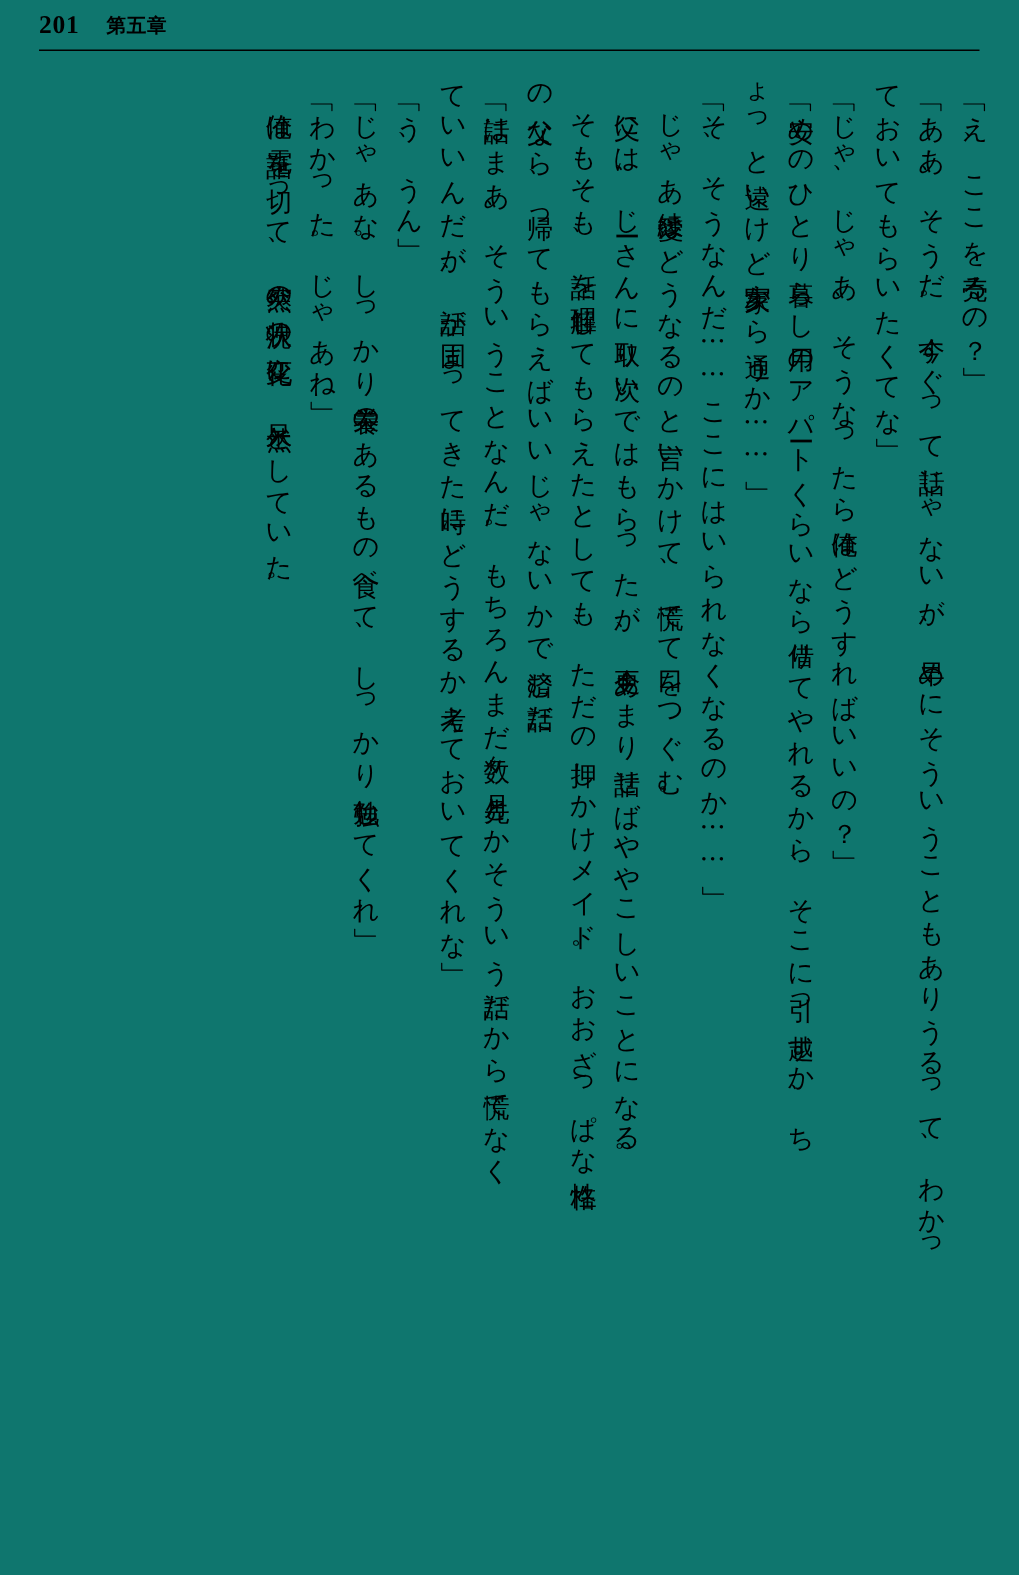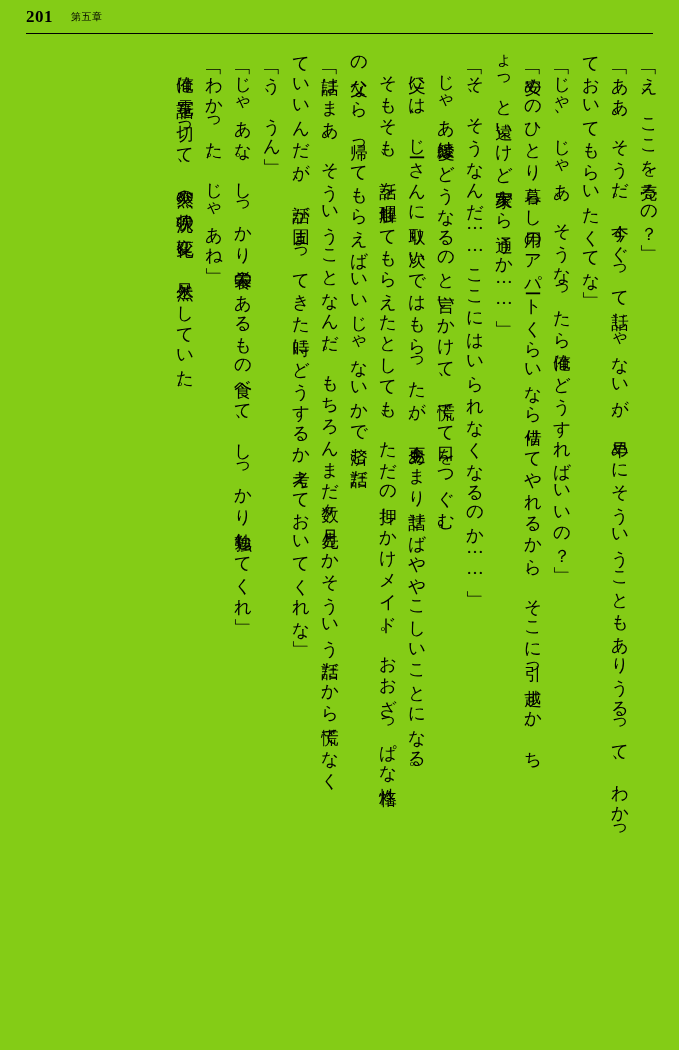--- a/index.html
+++ b/index.html
@@ -12,21 +12,21 @@
     height: 1050px;
     font-family: "Liberation Serif", "DejaVu Serif", serif;
     color: #000000;
     overflow: hidden;
   }
   .page {
     position: relative;
     width: 679px;
     height: 1050px;
     box-sizing: border-box;
-    background: #84cc16;
+    background: #0f766e;
   }
   
   .header {
     position: absolute;
     top: 0;
     left: 0;
     right: 0;
     height: 34px;
     display: flex;
     align-items: center;
@@ -34,22 +34,22 @@
     box-sizing: border-box;
   }
   .page-number {
     font-size: 17px;
     font-weight: bold;
     letter-spacing: 0.5px;
     margin-right: 18px;
     font-family: "Liberation Serif", "DejaVu Serif", serif;
   }
   .chapter-label {
-    font-size: 10px;
-    font-weight: normal;
+    font-size: 13px;
+    font-weight: bold;
     letter-spacing: 0.5px;
   }
   .chapter-title {
     font-size: 15px;
     font-weight: bold;
     letter-spacing: 1px;
     margin-left: 6px;
   }
   .header-rule {
     position: absolute;

